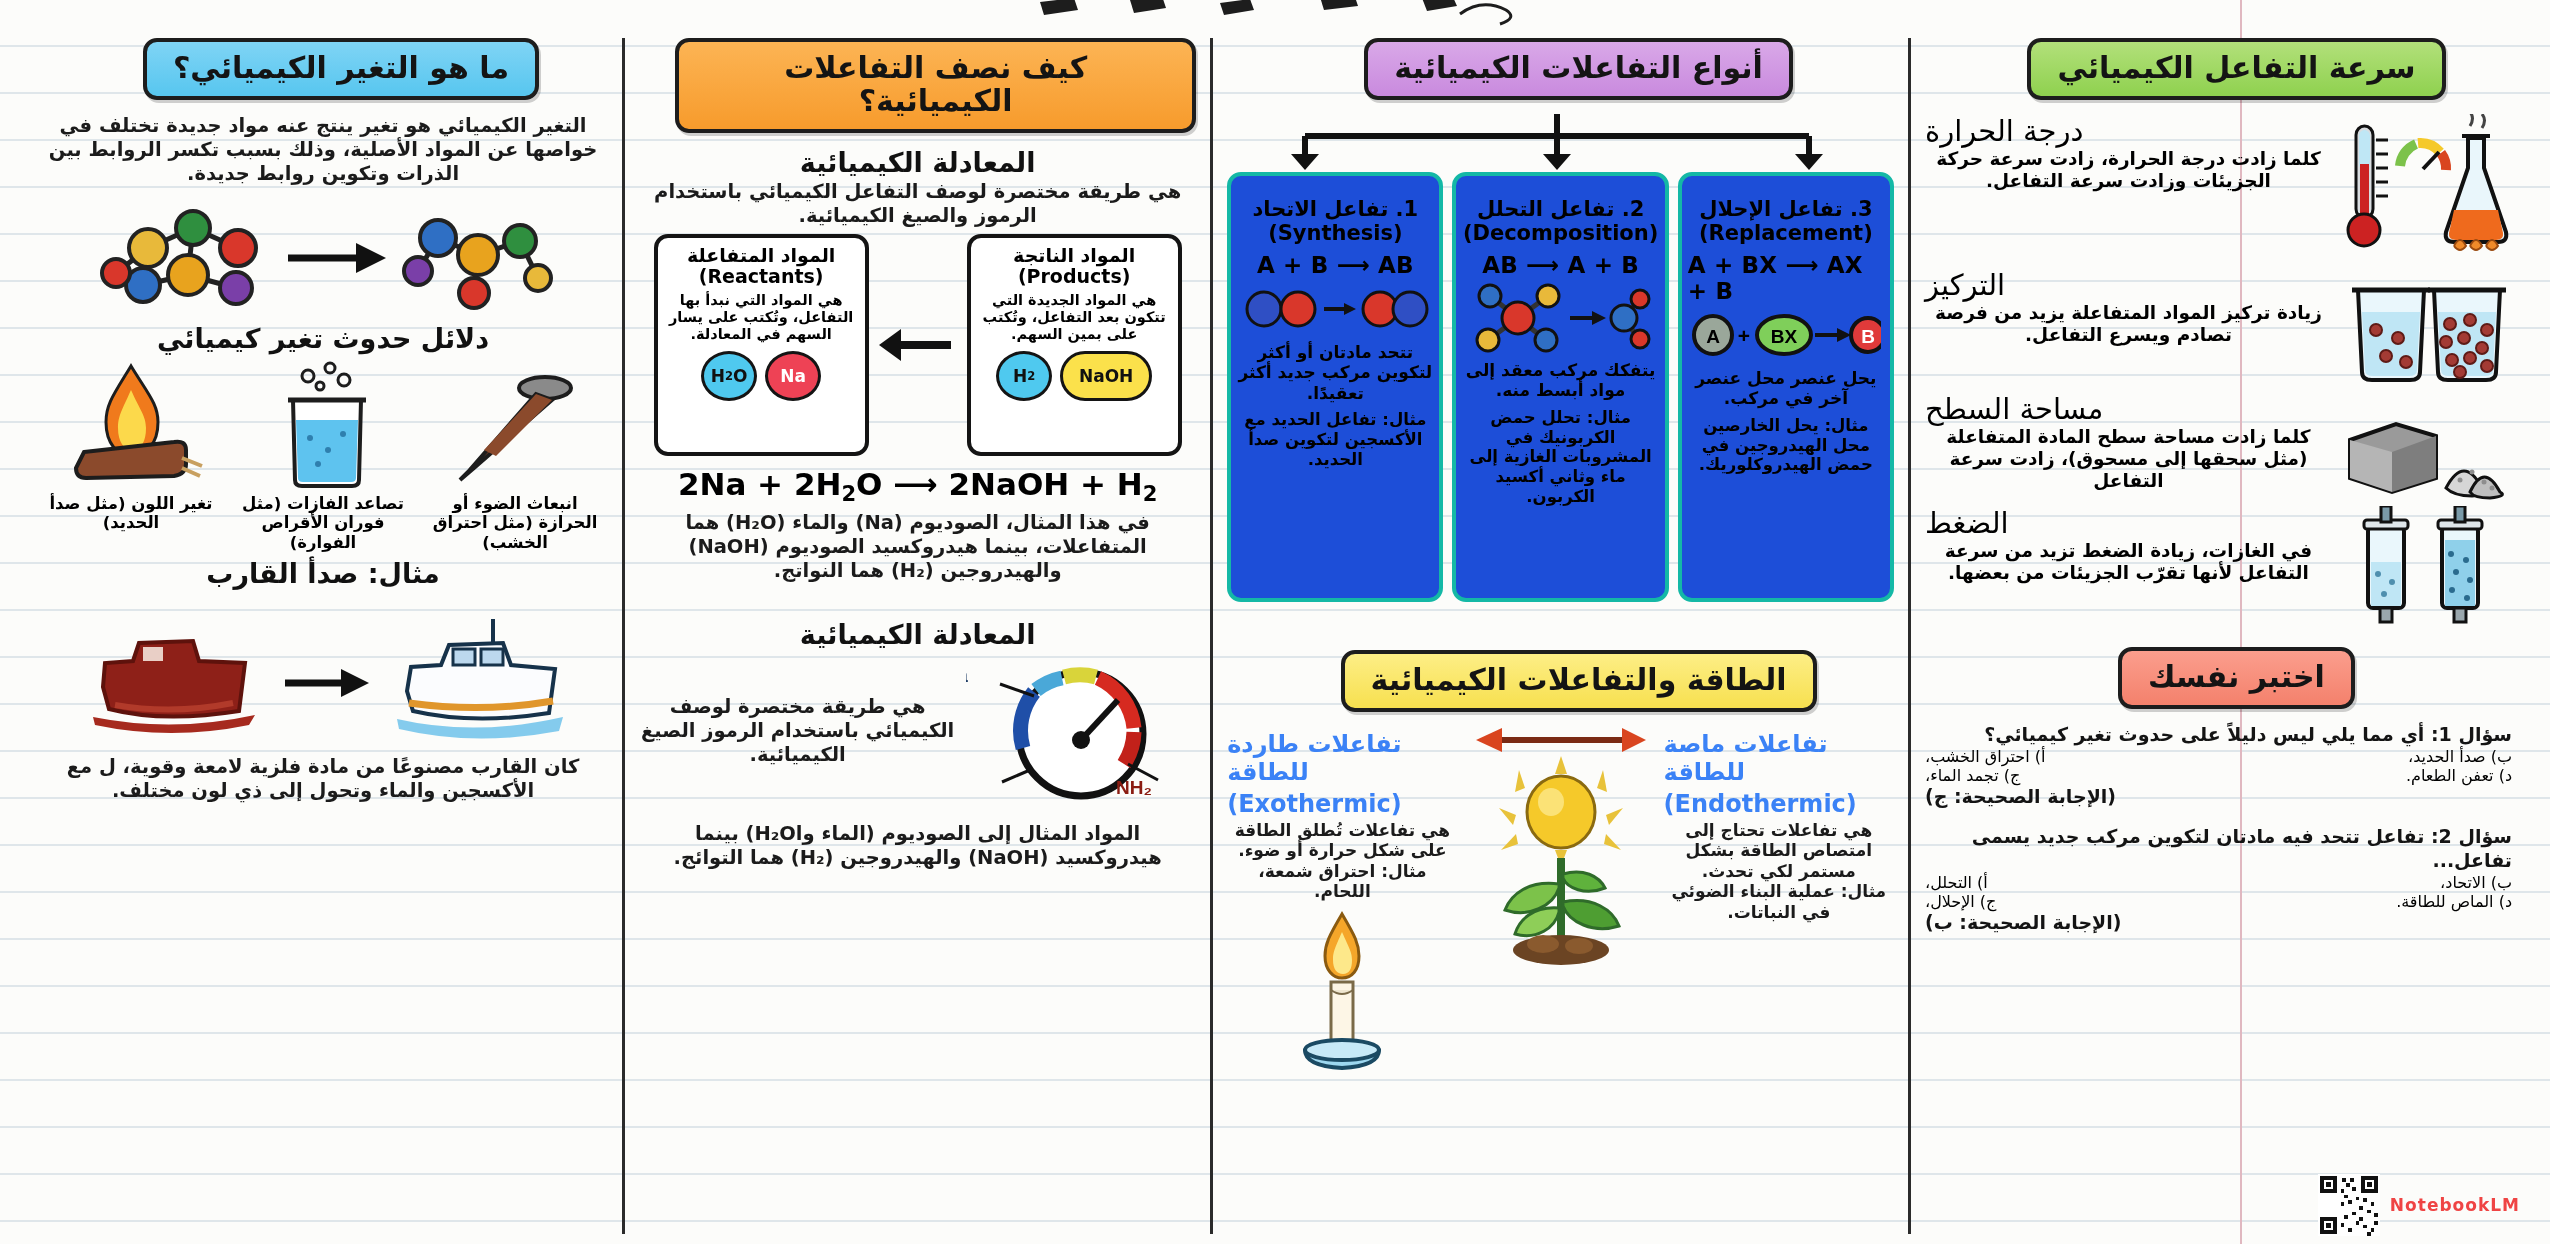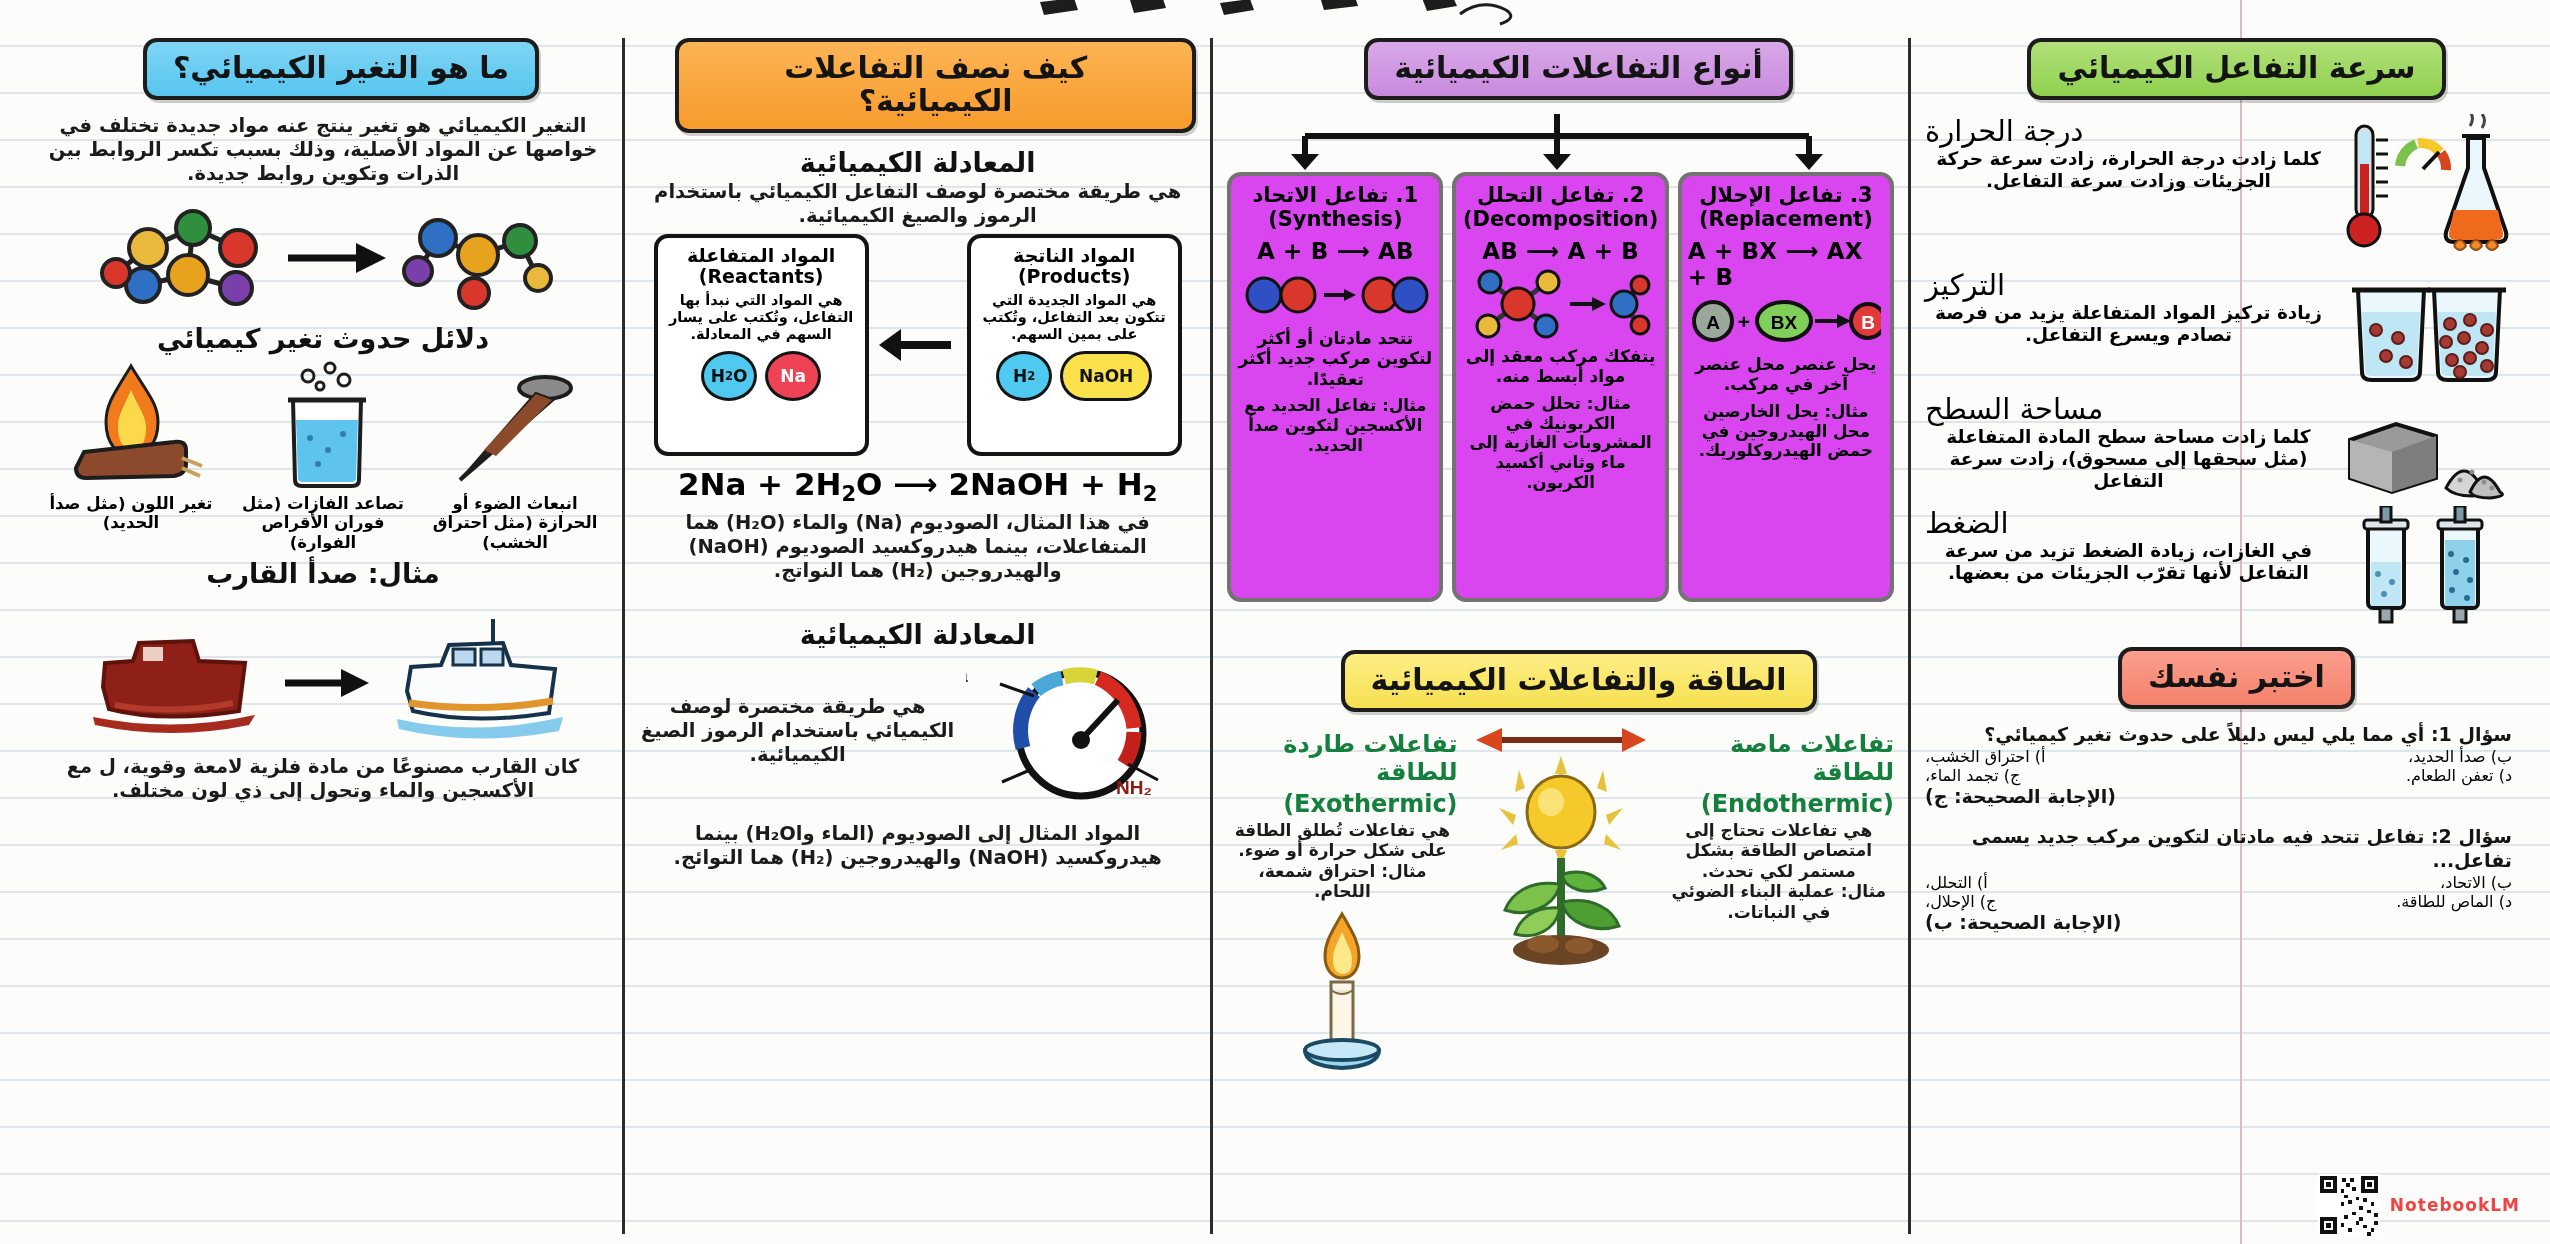--- a/index.html
+++ b/index.html
@@ -51,41 +51,41 @@
   }
   .banner-wrap { text-align: center; margin-bottom: 14px; }
   .banner.green  { background: linear-gradient(#b2e07a,#8fd14f); }
   .banner.purple { background: linear-gradient(#d9a8e8,#c98ade); }
   .banner.orange { background: linear-gradient(#fcb454,#f79b2c); }
   .banner.blue   { background: linear-gradient(#7fd4f5,#57c6ef); }
   .banner.red    { background: linear-gradient(#fb9e8d,#f4816c); }
   .banner.yellow { background: linear-gradient(#fdee86,#f7e04f); }
 
   .h2 { font-size: 27px; font-weight: 700; text-align: center; margin: 6px 0 2px; color:#111; }
-  .h3 { font-size: 24px; font-weight: 700; text-align: right; margin: 4px 0 2px; color:#15803d; }
+  .h3 { font-size: 24px; font-weight: 700; text-align: left; margin: 4px 0 2px; color:#3b82f6; }
   .body-txt { font-size: 19.5px; font-weight: 700; line-height: 1.22; text-align: center; color:#1b1b1b; }
   .body-sm { font-size: 17px; font-weight: 700; line-height: 1.2; text-align: center; color:#1b1b1b; }
 
   
   .row { display: flex; align-items: flex-start; gap: 10px; margin-bottom: 4px; }
   .row .icons { flex: 0 0 160px; display:flex; align-items:center; justify-content:center; }
   .row .txt { flex: 1; }
   .row .txt .lbl { font-size: 29px; font-weight: 400; text-align:left; }
   .row .txt p { font-size: 18.5px; font-weight: 700; line-height: 1.18; text-align:center; }
 
   
   .quiz p { font-size: 19px; font-weight: 700; line-height: 1.26; text-align: right; color:#141414; }
   .quiz .opts { display:flex; justify-content:space-between; gap: 10px; }
   .quiz .ans { text-align:left; }
 
   
   .rbox-row { display: flex; flex-direction: row; gap: 9px; justify-content: center; }
   .rbox {
-    flex: 1 1 0; border: 4px solid #737373; border-radius: 14px;
-    background:#d946ef; padding: 8px 6px 10px; min-height: 430px;
+    flex: 1 1 0; border: 4px solid #14b8a6; border-radius: 14px;
+    background:#1d4ed8; padding: 22px 6px 10px; min-height: 430px;
     display:flex; flex-direction:column; align-items:center;
   }
   .rbox .title { font-size: 21px; font-weight:700; text-align:center; line-height:1.12; }
   .rbox .eq { font-size: 23px; font-weight:700; margin: 7px 0 4px; direction:ltr; letter-spacing:.2px;}
   .rbox .desc { font-size: 17px; font-weight:700; line-height:1.2; text-align:center; margin-top:6px;}
   .rbox .ex { font-size: 16.5px; font-weight:700; line-height:1.2; text-align:center; margin-top:7px;}
 
   .tree { position: relative; height: 58px; }
   .tree svg { position:absolute; left:0; top:0; }
 

